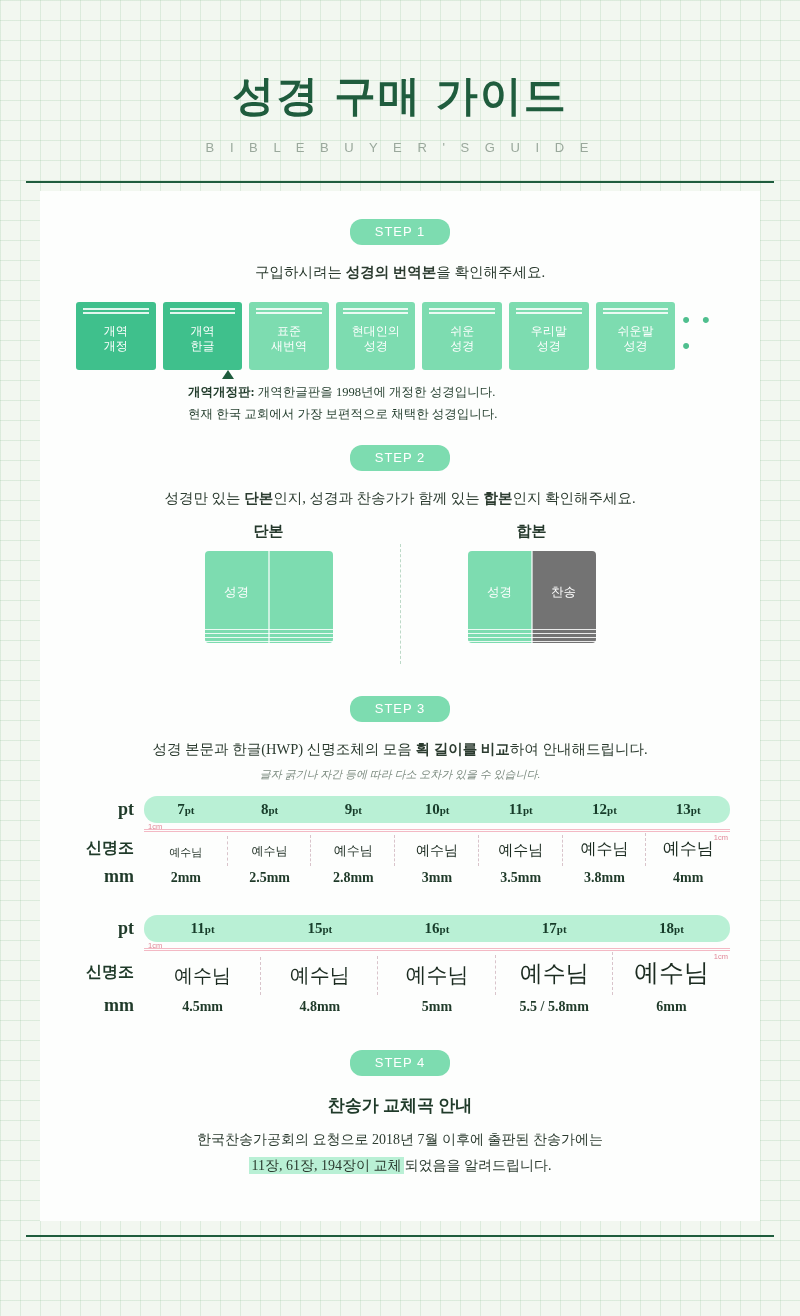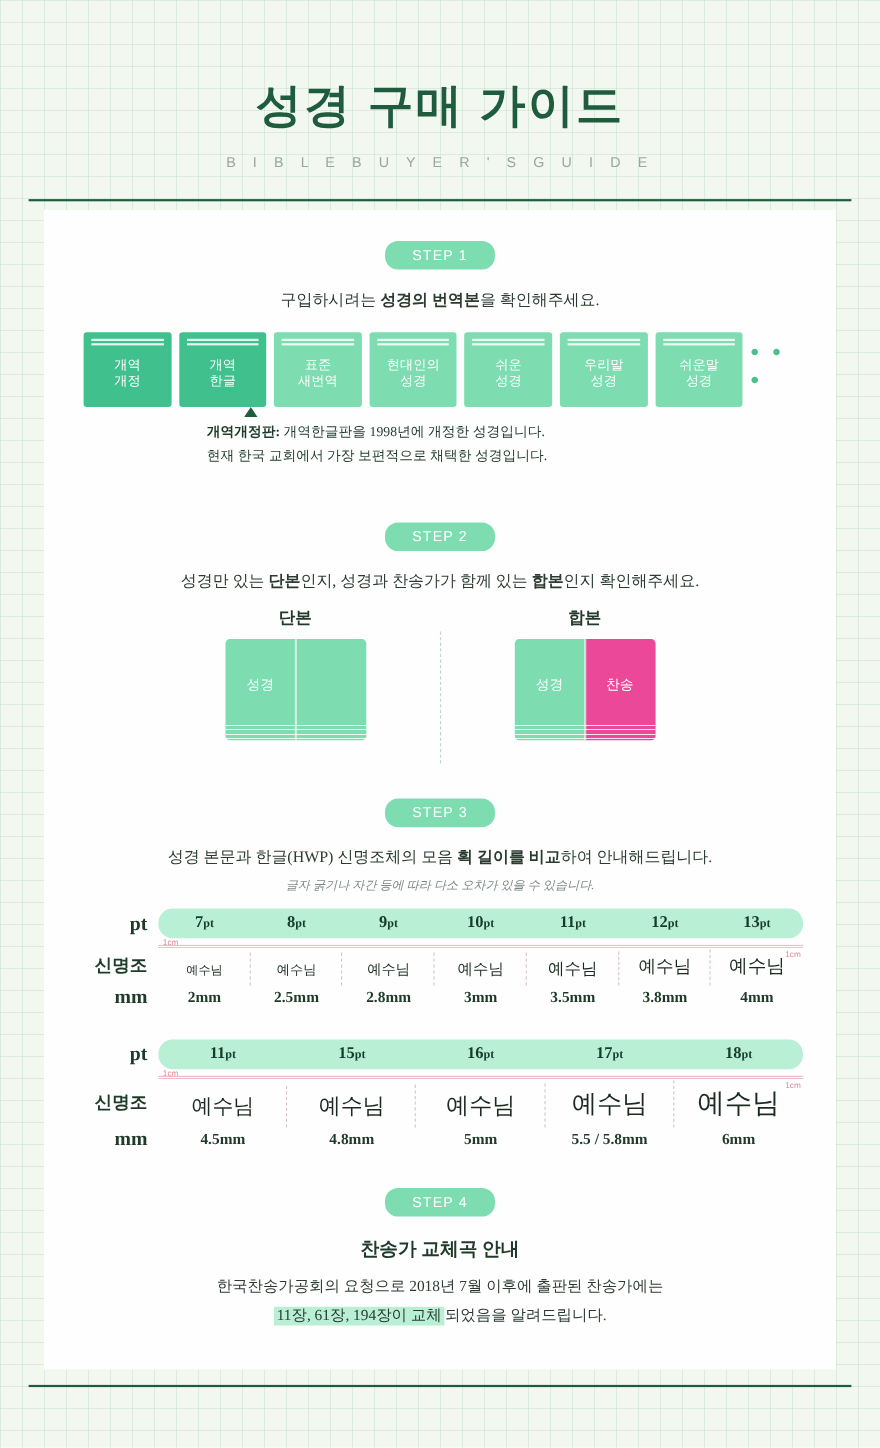--- a/index.html
+++ b/index.html
@@ -152,21 +152,21 @@
     width: 128px; height: 92px; margin: 0 auto; position: relative;
     display: flex;
   }
   .openbook .half {
     flex: 1; background: #7ddcb0; position: relative;
     color: #ffffff; font-size: 12.5px;
     font-family: "Liberation Serif", serif;
     display: flex; align-items: center; justify-content: center;
     padding-bottom: 10px;
   }
-  .openbook .half.dark { background: #ec4899; }
+  .openbook .half.dark { background: #737373; }
   .openbook .half.left { border-radius: 4px 0 0 4px; }
   .openbook .half.right { border-radius: 0 4px 4px 0; }
   .pagelines {
     position: absolute; left: 0; right: 0; bottom: 0; height: 14px;
     background: repeating-linear-gradient(to bottom,
       rgba(255,255,255,0.85) 0px, rgba(255,255,255,0.85) 1px,
       transparent 1px, transparent 4px);
   }
   .openbook .spinegap {
     position: absolute; left: 50%; top: 0; bottom: 0; width: 2px;
@@ -314,21 +314,21 @@
   </div>
 
   <div class="callout">
     <span class="arrow"></span>
     <div class="l1">
       <b>개역개정판:</b><span> 개역한글판을 1998년에 개정한 성경입니다.</span>
     </div>
     <div class="l2">현재 한국 교회에서 가장 보편적으로 채택한 성경입니다.</div>
   </div>
 
-  <div class="step-pill" style="margin-top:52px">STEP 2</div>
+  <div class="step-pill" style="margin-top:22px">STEP 2</div>
 
   <p class="lead">
     <span>성경만 있는 </span><b>단본</b><span>인지, 성경과 찬송가가 함께 있는 </span><b>합본</b><span>인지 확인해주세요.</span>
   </p>
 
   <div class="s2-wrap">
     <div class="s2-col">
       <div class="s2-title">단본</div>
       <div class="openbook">
         <div class="half left">

